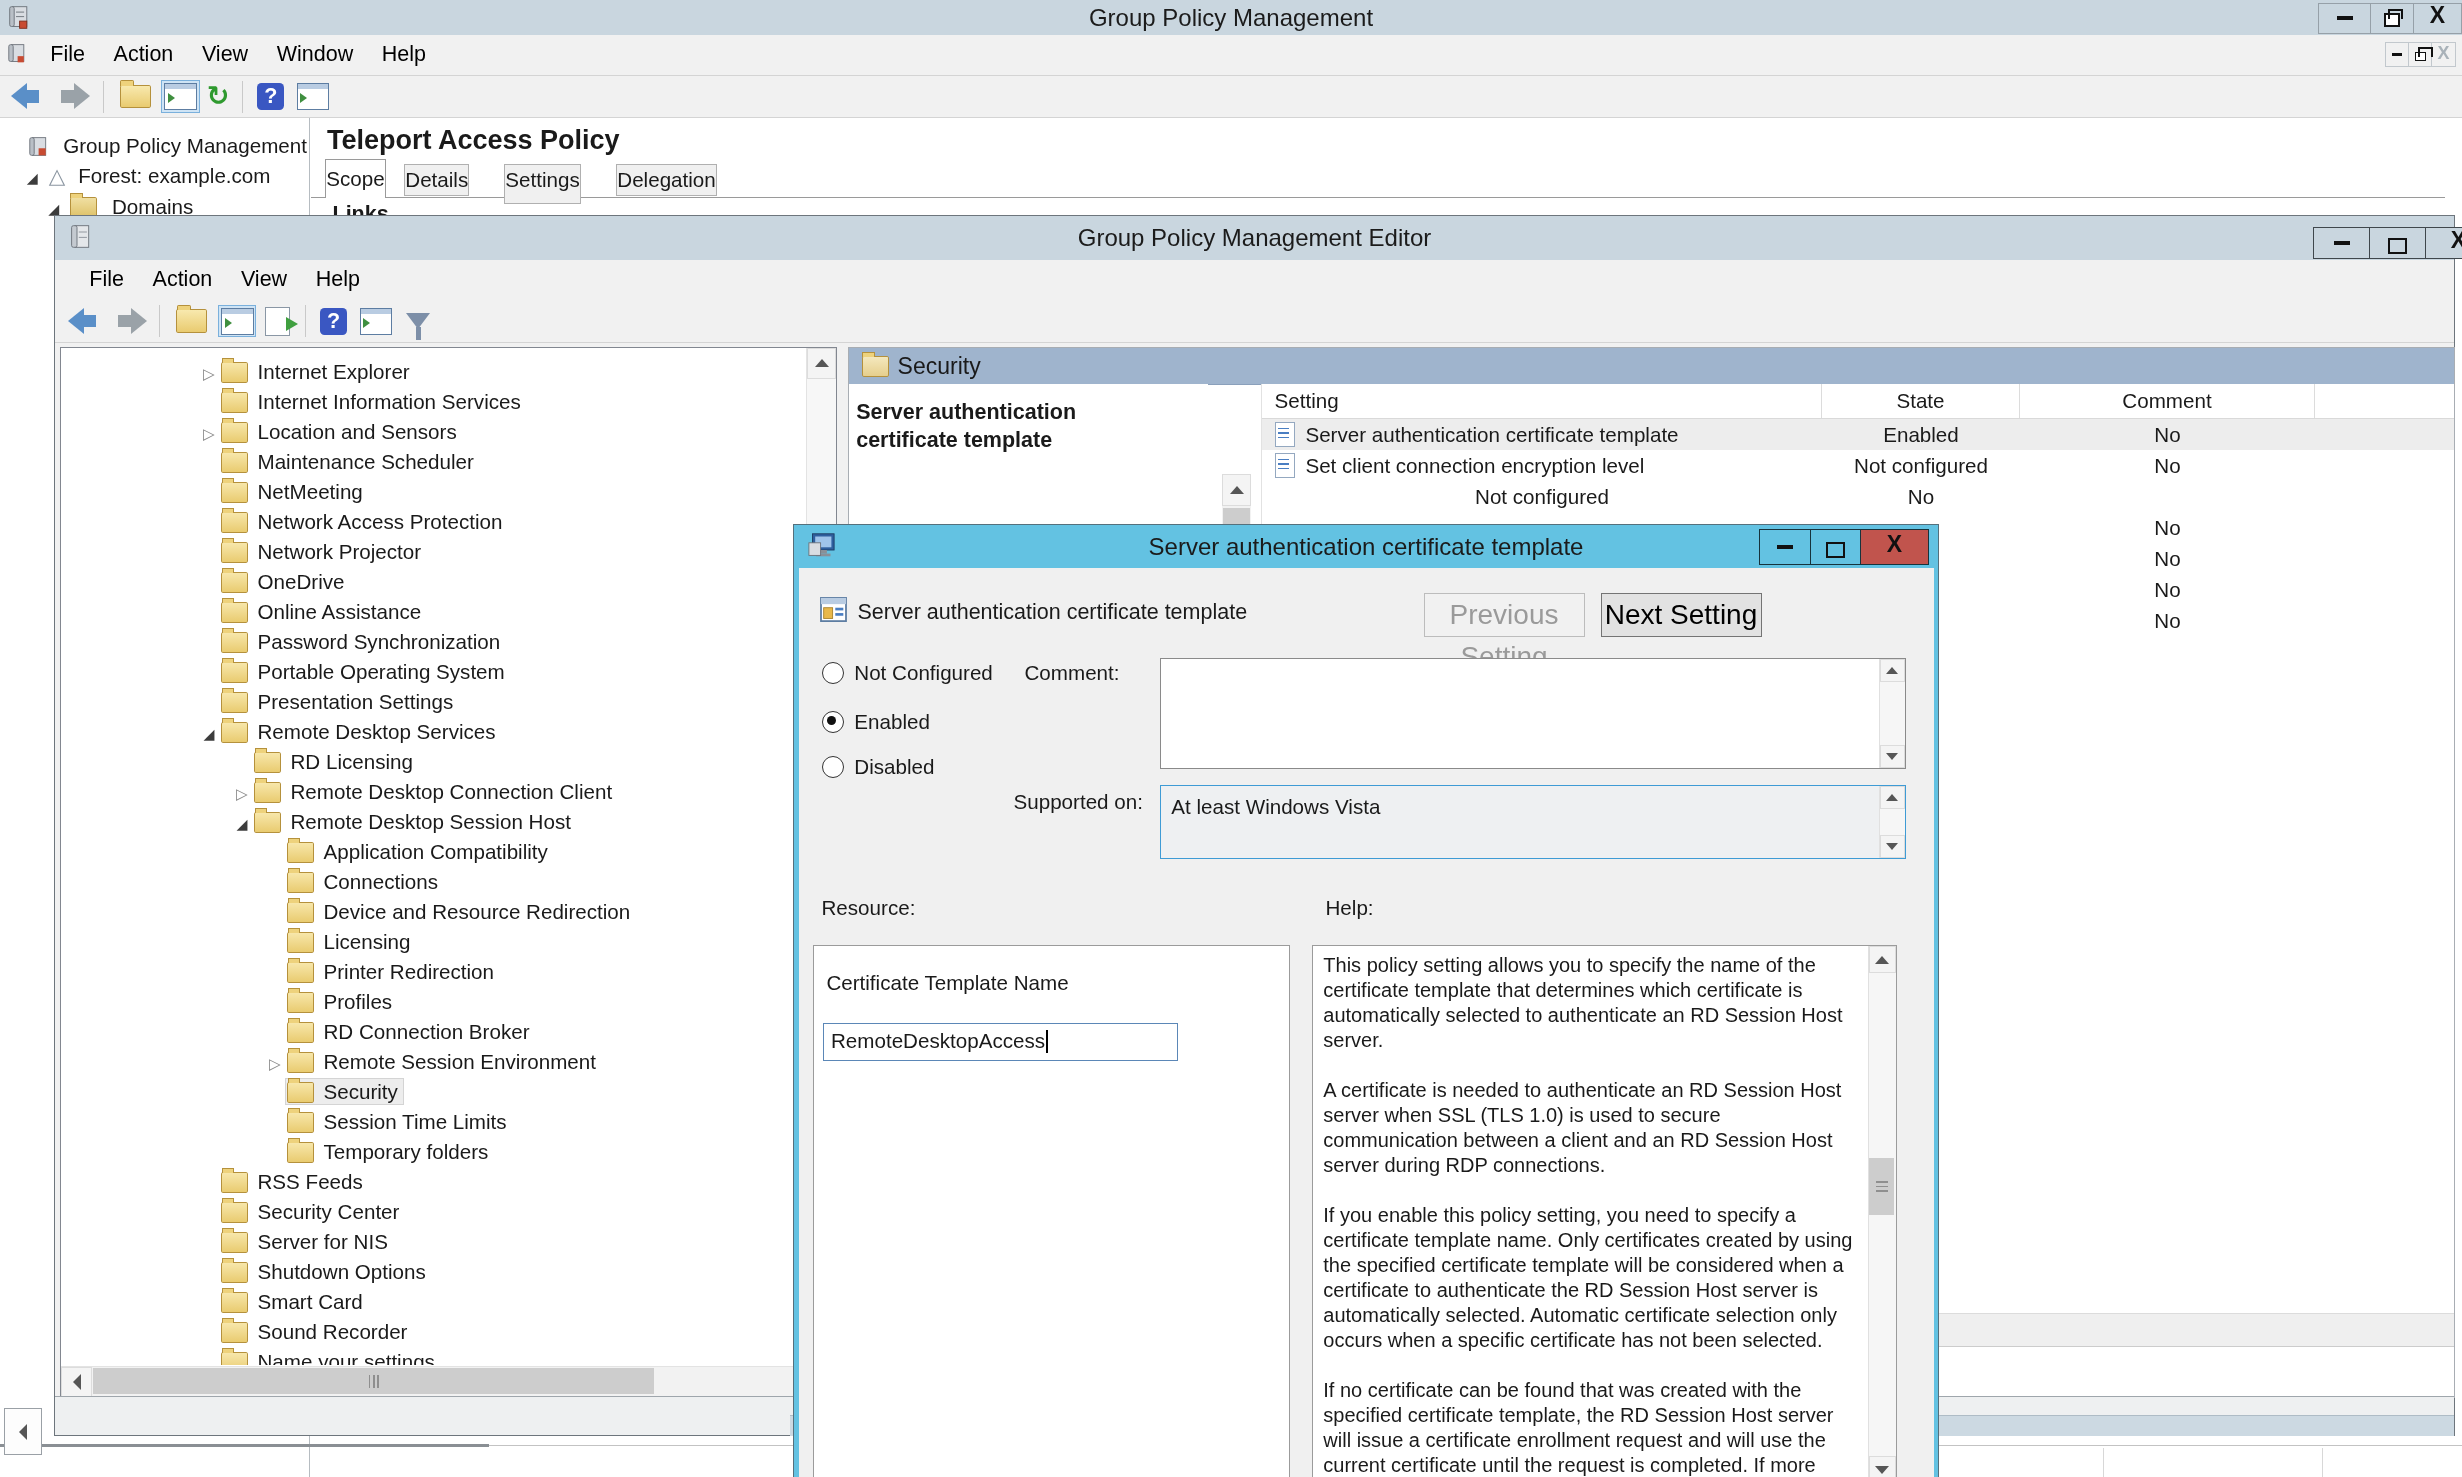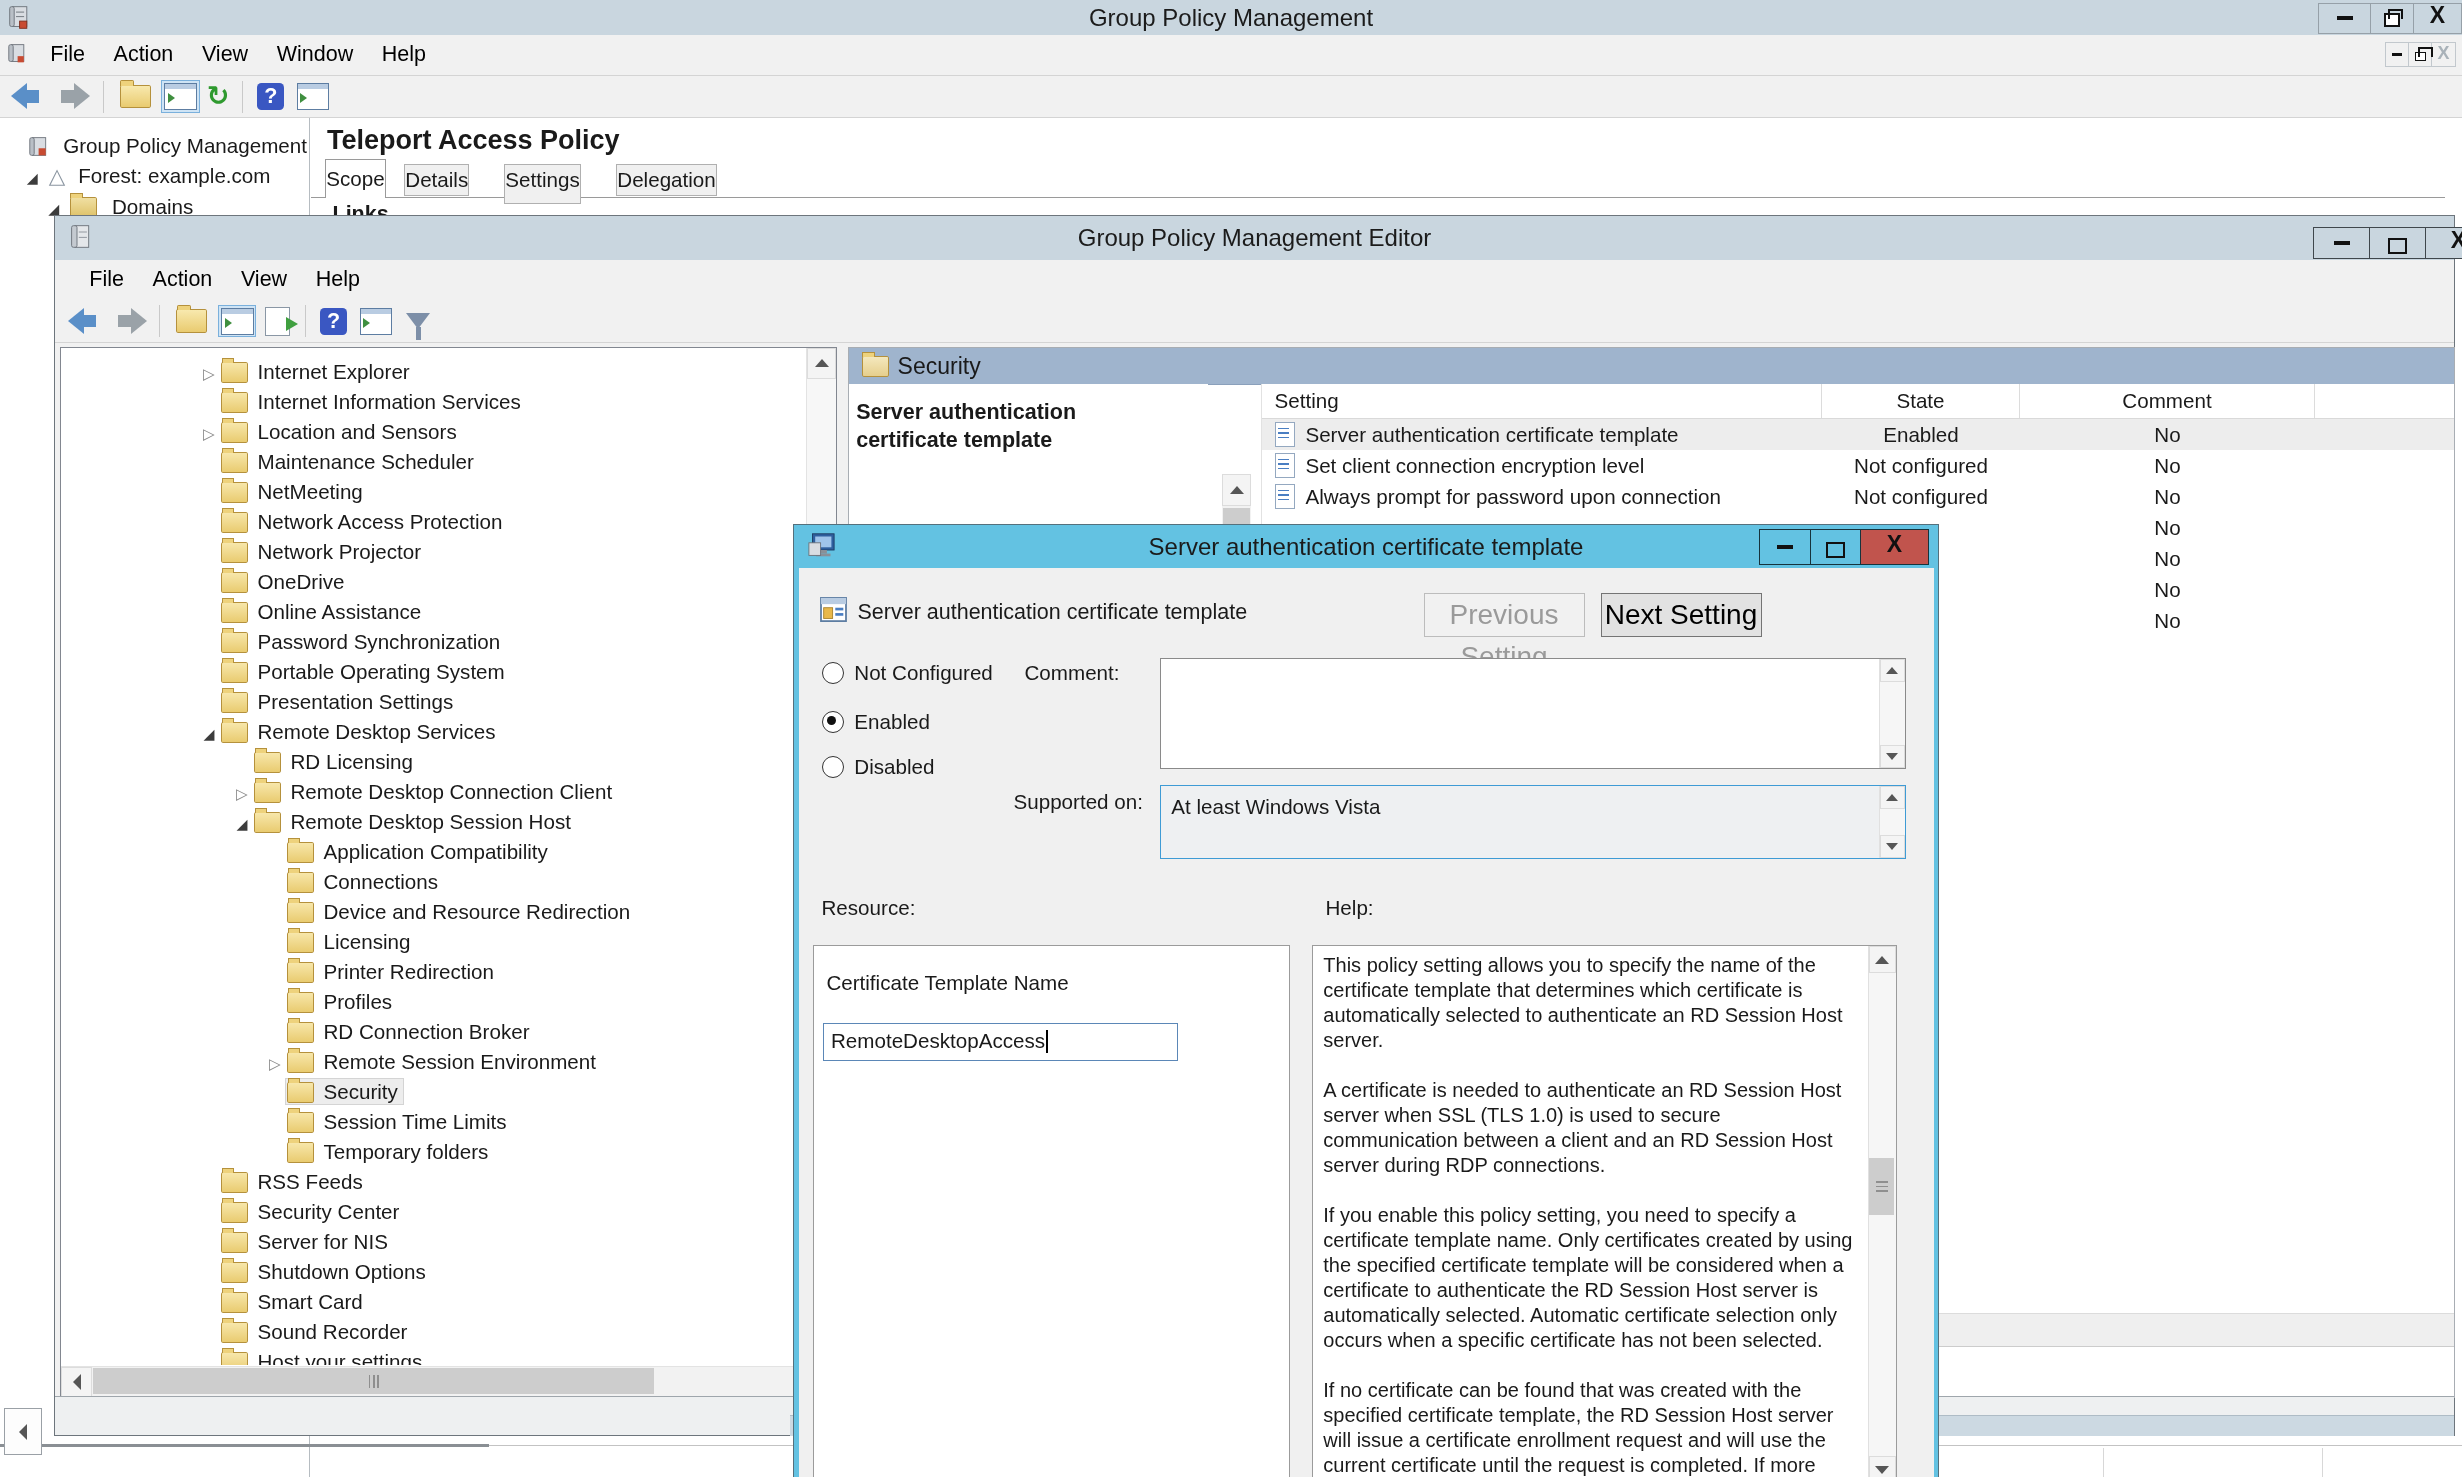--- a/index.html
+++ b/index.html
@@ -250,21 +250,21 @@
           <div class="trow" style="padding-left: 201px;"><span class="tri-c">▷</span><span style="padding: 0.9px 5.4px 0.9px 1.8px;"><span class="tfolder"></span><span>Remote Session Environment</span></span></div>
           <div class="trow" style="padding-left: 201px;"><span class="tri-c">&nbsp;</span><span class="hl-sel" style="padding: 0.9px 5.4px 0.9px 1.8px;"><span class="tfolder"></span><span>Security</span></span></div>
           <div class="trow" style="padding-left: 201px;"><span class="tri-c">&nbsp;</span><span style="padding: 0.9px 5.4px 0.9px 1.8px;"><span class="tfolder"></span><span>Session Time Limits</span></span></div>
           <div class="trow" style="padding-left: 201px;"><span class="tri-c">&nbsp;</span><span style="padding: 0.9px 5.4px 0.9px 1.8px;"><span class="tfolder"></span><span>Temporary folders</span></span></div>
           <div class="trow" style="padding-left: 135px;"><span class="tri-c">&nbsp;</span><span style="padding: 0.9px 5.4px 0.9px 1.8px;"><span class="tfolder"></span><span>RSS Feeds</span></span></div>
           <div class="trow" style="padding-left: 135px;"><span class="tri-c">&nbsp;</span><span style="padding: 0.9px 5.4px 0.9px 1.8px;"><span class="tfolder"></span><span>Security Center</span></span></div>
           <div class="trow" style="padding-left: 135px;"><span class="tri-c">&nbsp;</span><span style="padding: 0.9px 5.4px 0.9px 1.8px;"><span class="tfolder"></span><span>Server for NIS</span></span></div>
           <div class="trow" style="padding-left: 135px;"><span class="tri-c">&nbsp;</span><span style="padding: 0.9px 5.4px 0.9px 1.8px;"><span class="tfolder"></span><span>Shutdown Options</span></span></div>
           <div class="trow" style="padding-left: 135px;"><span class="tri-c">&nbsp;</span><span style="padding: 0.9px 5.4px 0.9px 1.8px;"><span class="tfolder"></span><span>Smart Card</span></span></div>
           <div class="trow" style="padding-left: 135px;"><span class="tri-c">&nbsp;</span><span style="padding: 0.9px 5.4px 0.9px 1.8px;"><span class="tfolder"></span><span>Sound Recorder</span></span></div>
-          <div class="trow" style="padding-left: 135px;"><span class="tri-c">&nbsp;</span><span style="padding: 0.9px 5.4px 0.9px 1.8px;"><span class="tfolder"></span><span>Host your settings</span></span></div>
+          <div class="trow" style="padding-left: 135px;"><span class="tri-c">&nbsp;</span><span style="padding: 0.9px 5.4px 0.9px 1.8px;"><span class="tfolder"></span><span>Name your settings</span></span></div>
         </div>
 
     <div class="abs" style="right:0;top:0;width:29px;bottom:30.5px;background:#f7f7f7;border-left:0.9px solid #e3e3e3;">
       <div class="sbtn" style="width:29px;height:30.5px;">
             <span class="arr-up"></span>
           </div>
     </div>
 
     <div class="abs" style="left:0;bottom:0;height:30.5px;right:29px;background:#f2f2f2;border-top:0.9px solid #e3e3e3;">
       <div class="sbtn abs" style="left:0;top:0;width:30.5px;height:30px;">
@@ -315,21 +315,20 @@
               <div class="c3">No</div>
               <div class="c4"></div>
             </div>
             <div class="setrow">
               <div class="c1"><span class="pageicon"><i></i><i></i><i></i></span><span>Set client connection encryption level</span></div>
               <div class="c2">Not configured</div>
               <div class="c3">No</div>
               <div class="c4"></div>
             </div>
             <div class="setrow">
-              <div class="c1"><span class="pageicon"><i></i><i></i><i></i></span><span>Always prompt for password upon connection</span></div>
               <div class="c2">Not configured</div>
               <div class="c3">No</div>
               <div class="c4"></div>
             </div>
             <div class="setrow">
               <div class="c1"></div>
               <div class="c2"></div>
               <div class="c3">No</div>
               <div class="c4"></div>
             </div>

